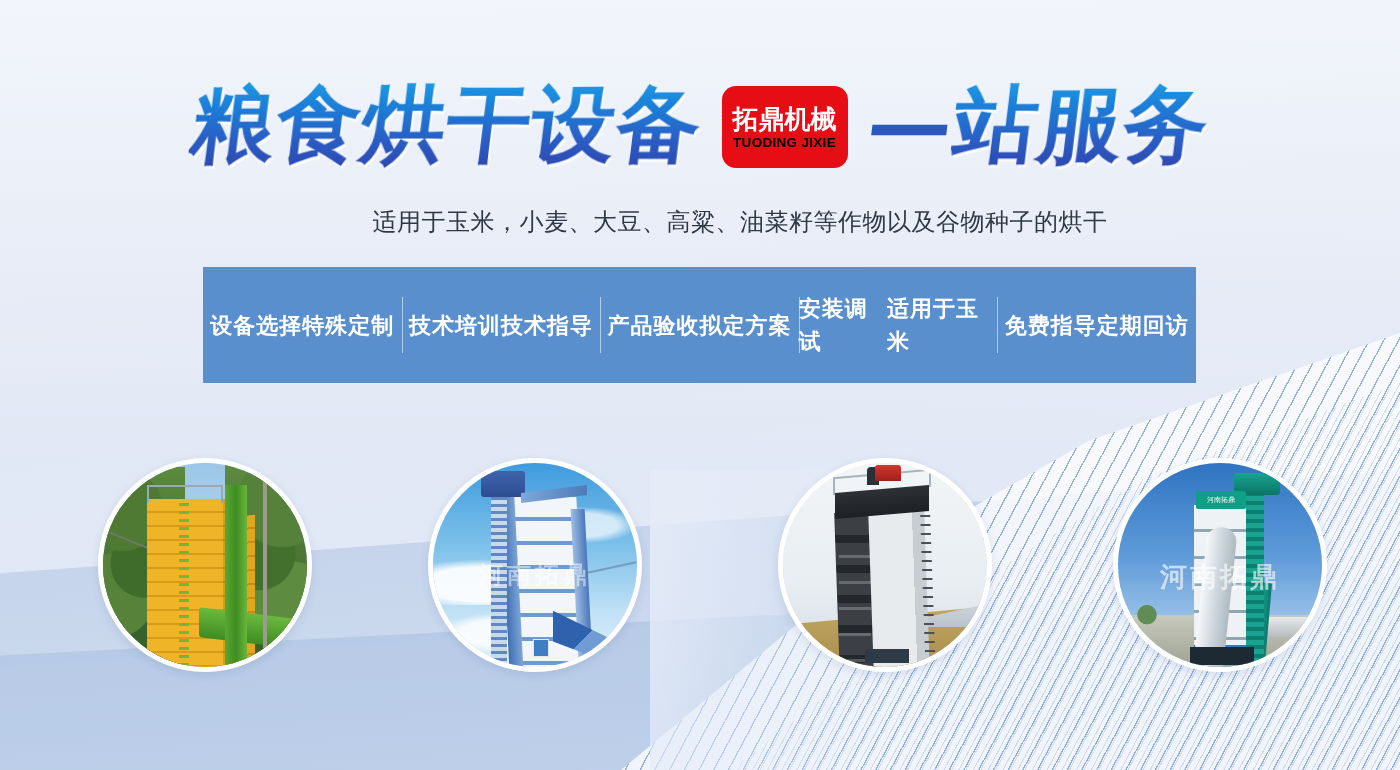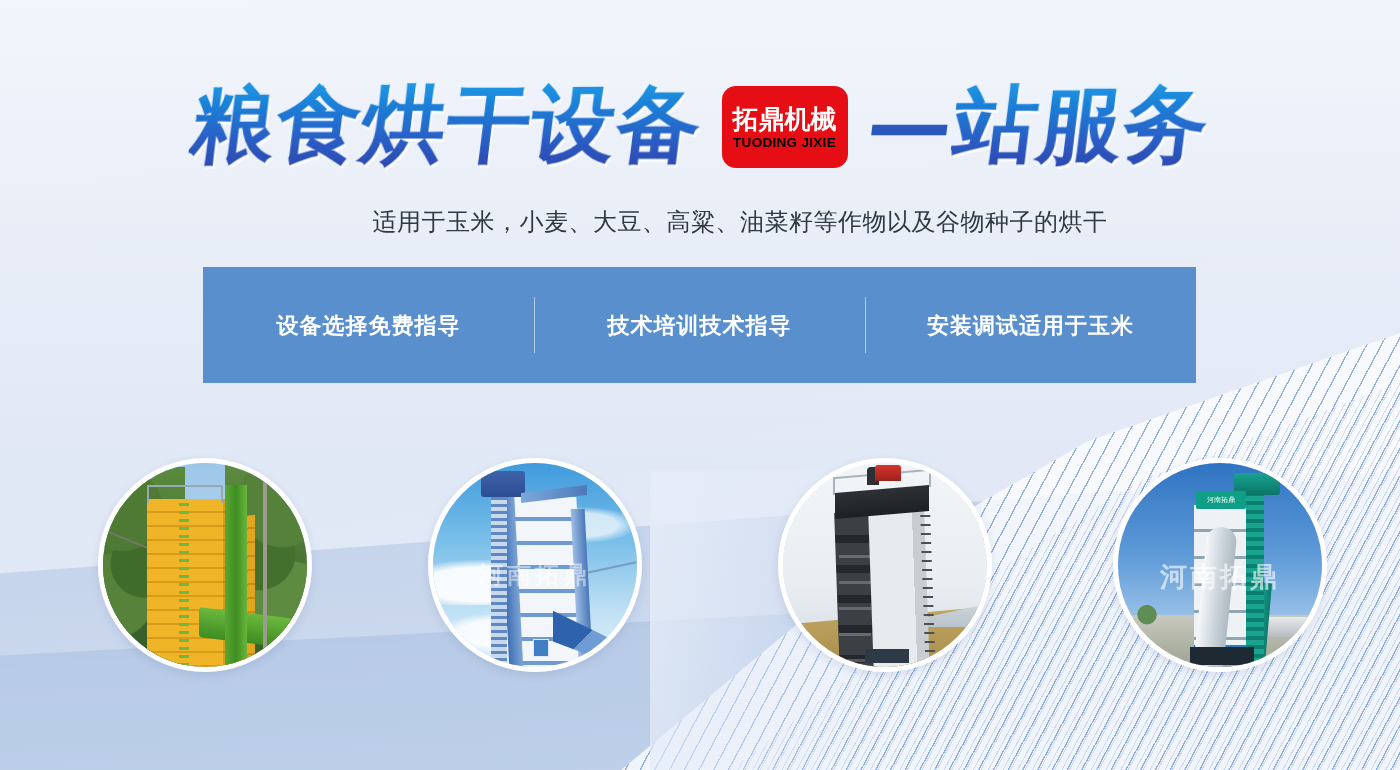--- a/index.html
+++ b/index.html
@@ -321,29 +321,37 @@
 
     <span class="title-dash">—</span>
     <span class="title-text title-right">站服务</span>
   </div>
 
   <div class="subtitle">适用于玉米，小麦、大豆、高粱、油菜籽等作物以及谷物种子的烘干</div>
 
   <div class="feature-bar">
     <div class="feature-cell">
       <span>设备选择</span>
-      <span>免费指导</span>
+      <span>特殊定制</span>
     </div>
     <div class="feature-cell">
       <span>技术培训</span>
       <span>技术指导</span>
     </div>
     <div class="feature-cell">
+      <span>产品验收</span>
+      <span>拟定方案</span>
+    </div>
+    <div class="feature-cell">
       <span>安装调试</span>
       <span>适用于玉米</span>
+    </div>
+    <div class="feature-cell">
+      <span>免费指导</span>
+      <span>定期回访</span>
     </div>
   </div>
 
   <div class="photo p1">
     <div class="scene">
       <div class="sky"></div>
       <div class="treesL"></div>
       <div class="treesR"></div>
       <div class="wire"></div>
       <div class="tower2"></div>

